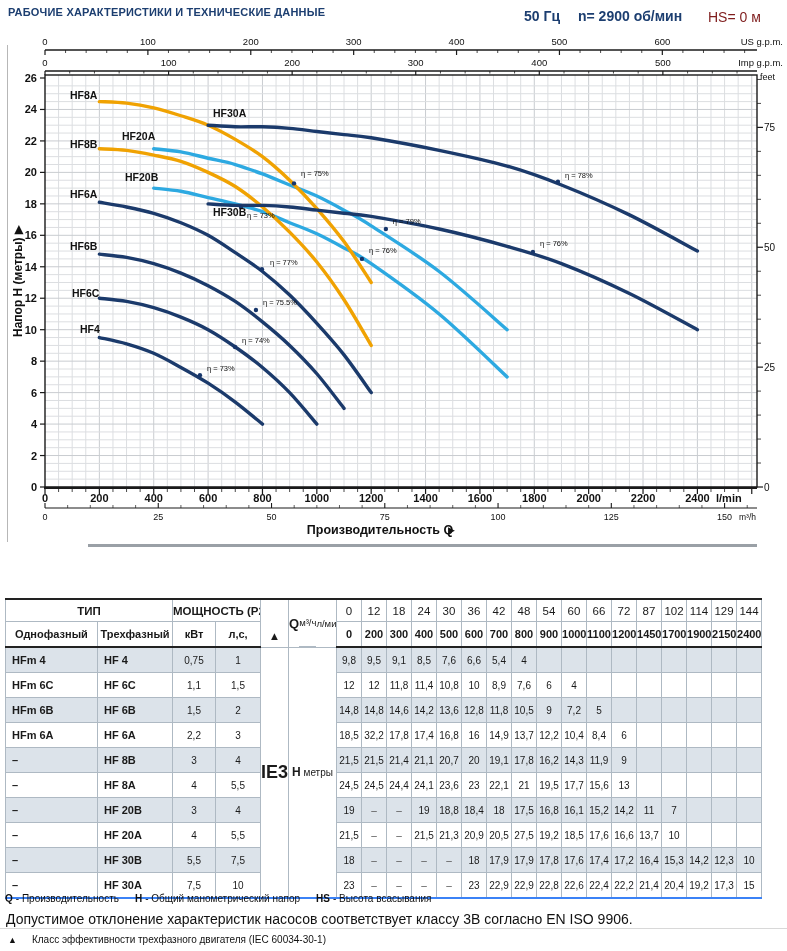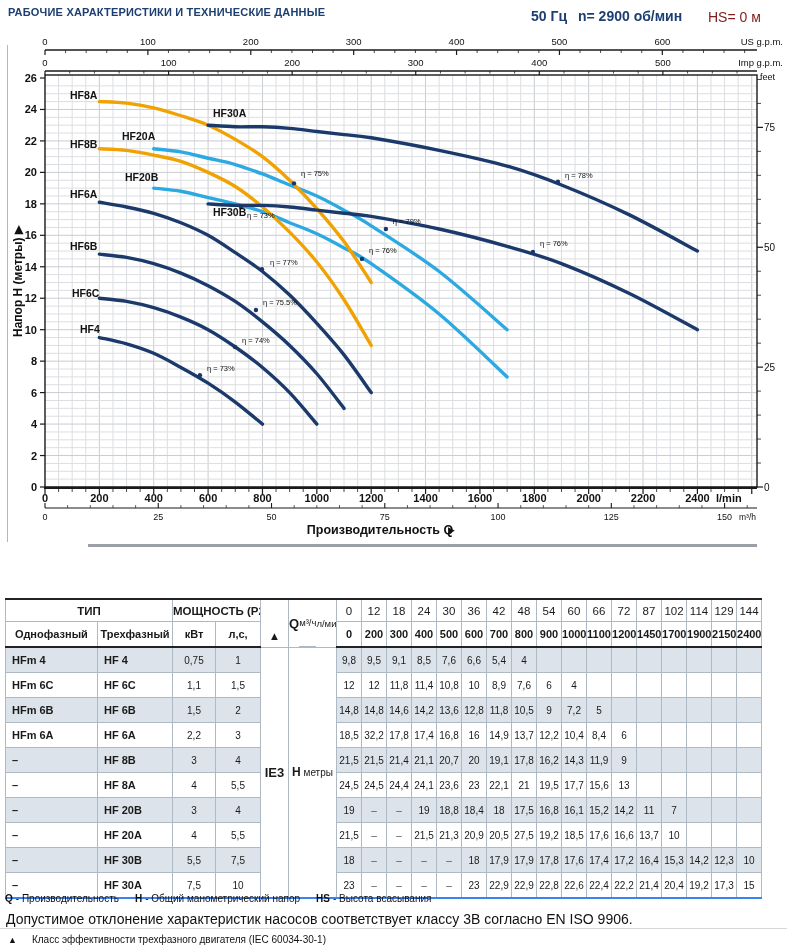--- a/index.html
+++ b/index.html
@@ -1,40 +1,40 @@
 <!DOCTYPE html>
 <html><head>
 <meta charset="utf-8">
 <style>
   html,body{margin:0;padding:0;background:#fff;}
   .page{position:relative;width:787px;height:951px;background:#fff;overflow:hidden;
         font-family:"Liberation Sans","DejaVu Sans",sans-serif;color:#111;}
   .hdr-title{position:absolute;left:8px;top:6px;font-size:11px;font-weight:bold;color:#1c3e70;letter-spacing:.2px;}
-  .hdr-freq{position:absolute;left:524px;top:8px;font-size:14px;font-weight:bold;color:#1c3e70;margin-left:7px;}
+  .hdr-freq{position:absolute;left:524px;top:8px;font-size:14px;font-weight:bold;color:#1c3e70;}
   .hdr-speed{position:absolute;left:578px;top:8px;font-size:14px;font-weight:bold;color:#1c3e70;}
   .hdr-hs{position:absolute;left:708px;top:9px;font-size:14px;color:#7f1d1d;}
   .vline{position:absolute;left:7px;top:45px;width:1px;height:497px;background:#b7b7b7;}
   .divider{position:absolute;left:88px;top:544px;width:669px;height:3px;background:#9aa0a6;}
   svg.chart{position:absolute;left:0;top:0;}
   svg text{font-family:"Liberation Sans","DejaVu Sans",sans-serif;fill:#111;}
 
   .tblwrap{position:absolute;left:5px;top:598px;}
   table{border-collapse:collapse;table-layout:fixed;width:756px;font-size:10px;color:#1a1a1a;
         border-top:2px solid #222;border-bottom:2px solid #3b82f6;}
   th,td{border:1px solid #aeb9c3;padding:0;text-align:center;white-space:nowrap;overflow:hidden;height:24px;}
   thead tr.h1 th{height:21px;font-size:11.5px;}
   thead tr.h2 th{height:24px;font-size:11px;border-bottom:2px solid #222;}
   thead th{background:#fff;}
   th.m3h{font-weight:normal;font-size:10px;}
   th.lmin{font-weight:bold;font-size:9.5px;}
   th.trihd{font-size:8px;vertical-align:bottom;padding-bottom:5px;}
   td.typ{font-weight:bold;font-size:11px;text-align:left;padding-left:6px;}
   tr.shade td{background:#dce3ea;}
   td.ie3,td.hmet{background:#fff !important;font-weight:bold;}
-  td.ie3{font-size:13px;}
+  td.ie3{font-size:18px;}
   td.hmet .hb{font-weight:bold;font-size:12px;}
   td.hmet .hu{font-weight:normal;font-size:10px;}
   td.val{font-size:10px;}
   td.dash{color:#555;}
   .qwrap{display:flex;height:100%;align-items:stretch;}
   .qletter{width:15px;display:flex;align-items:center;justify-content:center;font-weight:bold;font-size:13px;}
   .qunits{flex:1;display:flex;flex-direction:row;}
   .qu{flex:1;display:flex;align-items:center;justify-content:center;font-size:9.5px;font-weight:normal;}
   .qu.top{border-bottom:1px solid #aeb9c3;}
 

